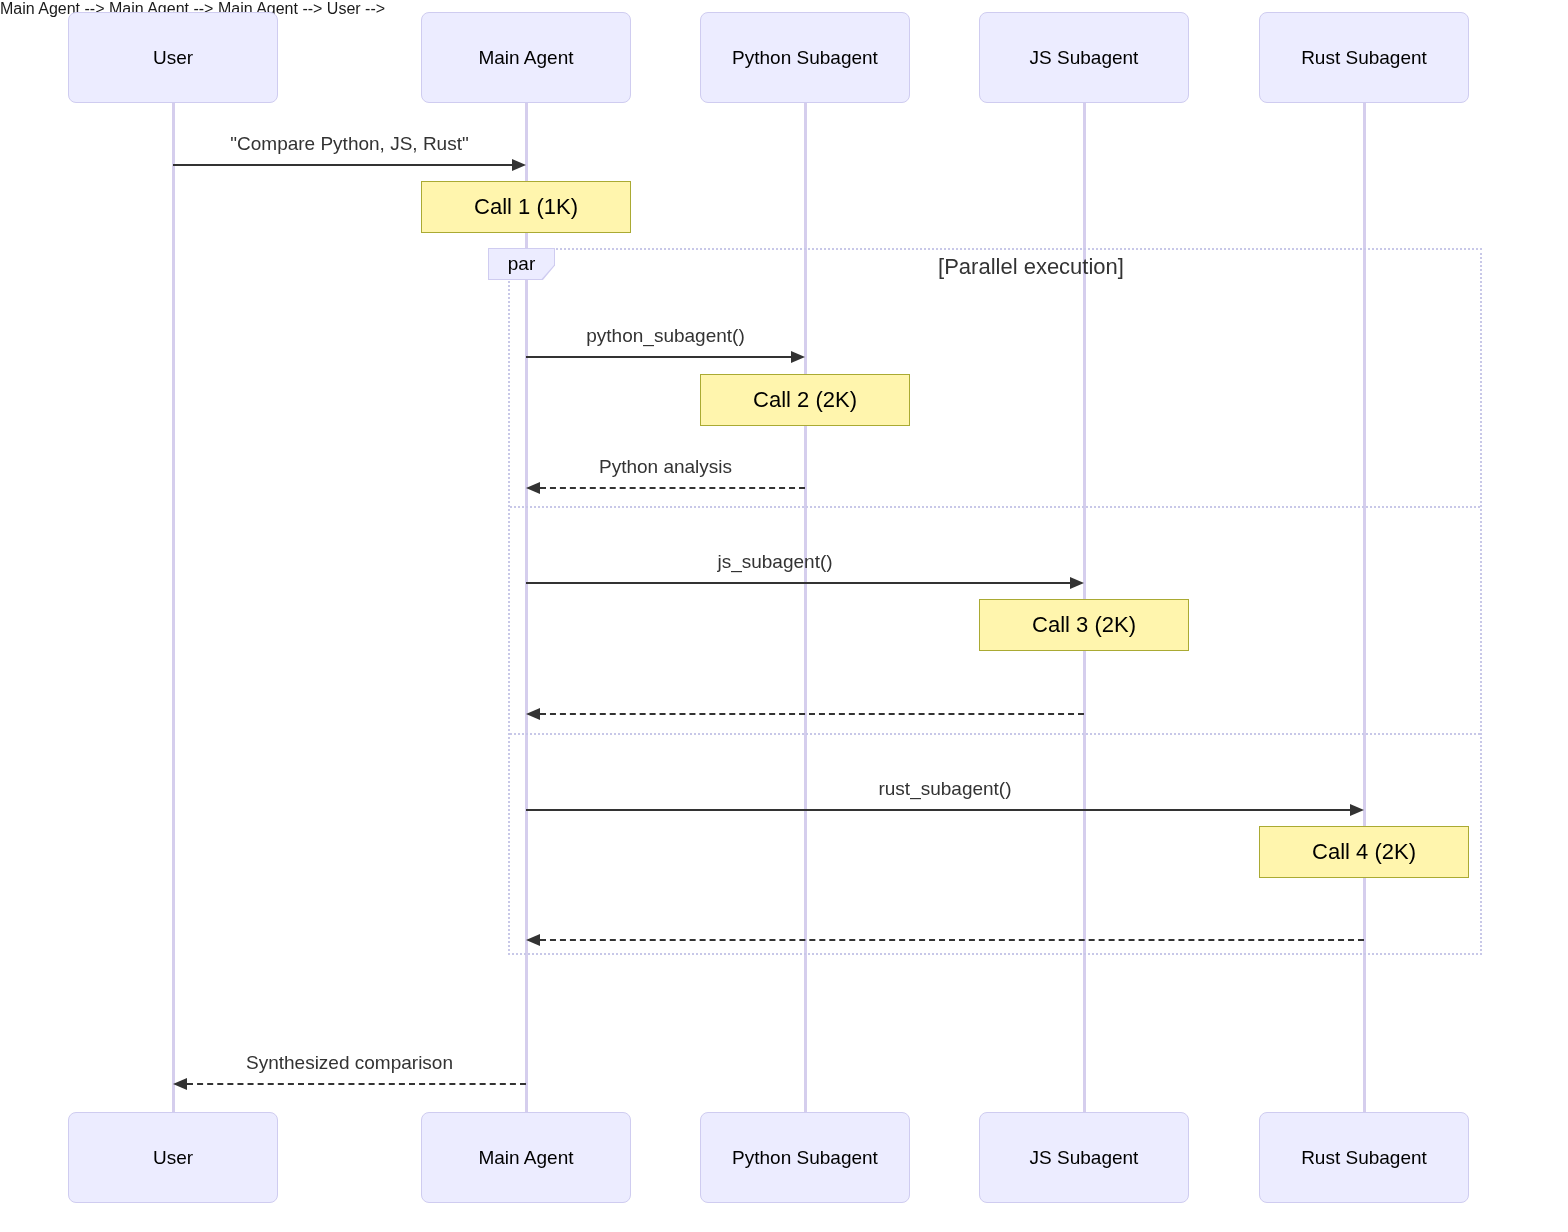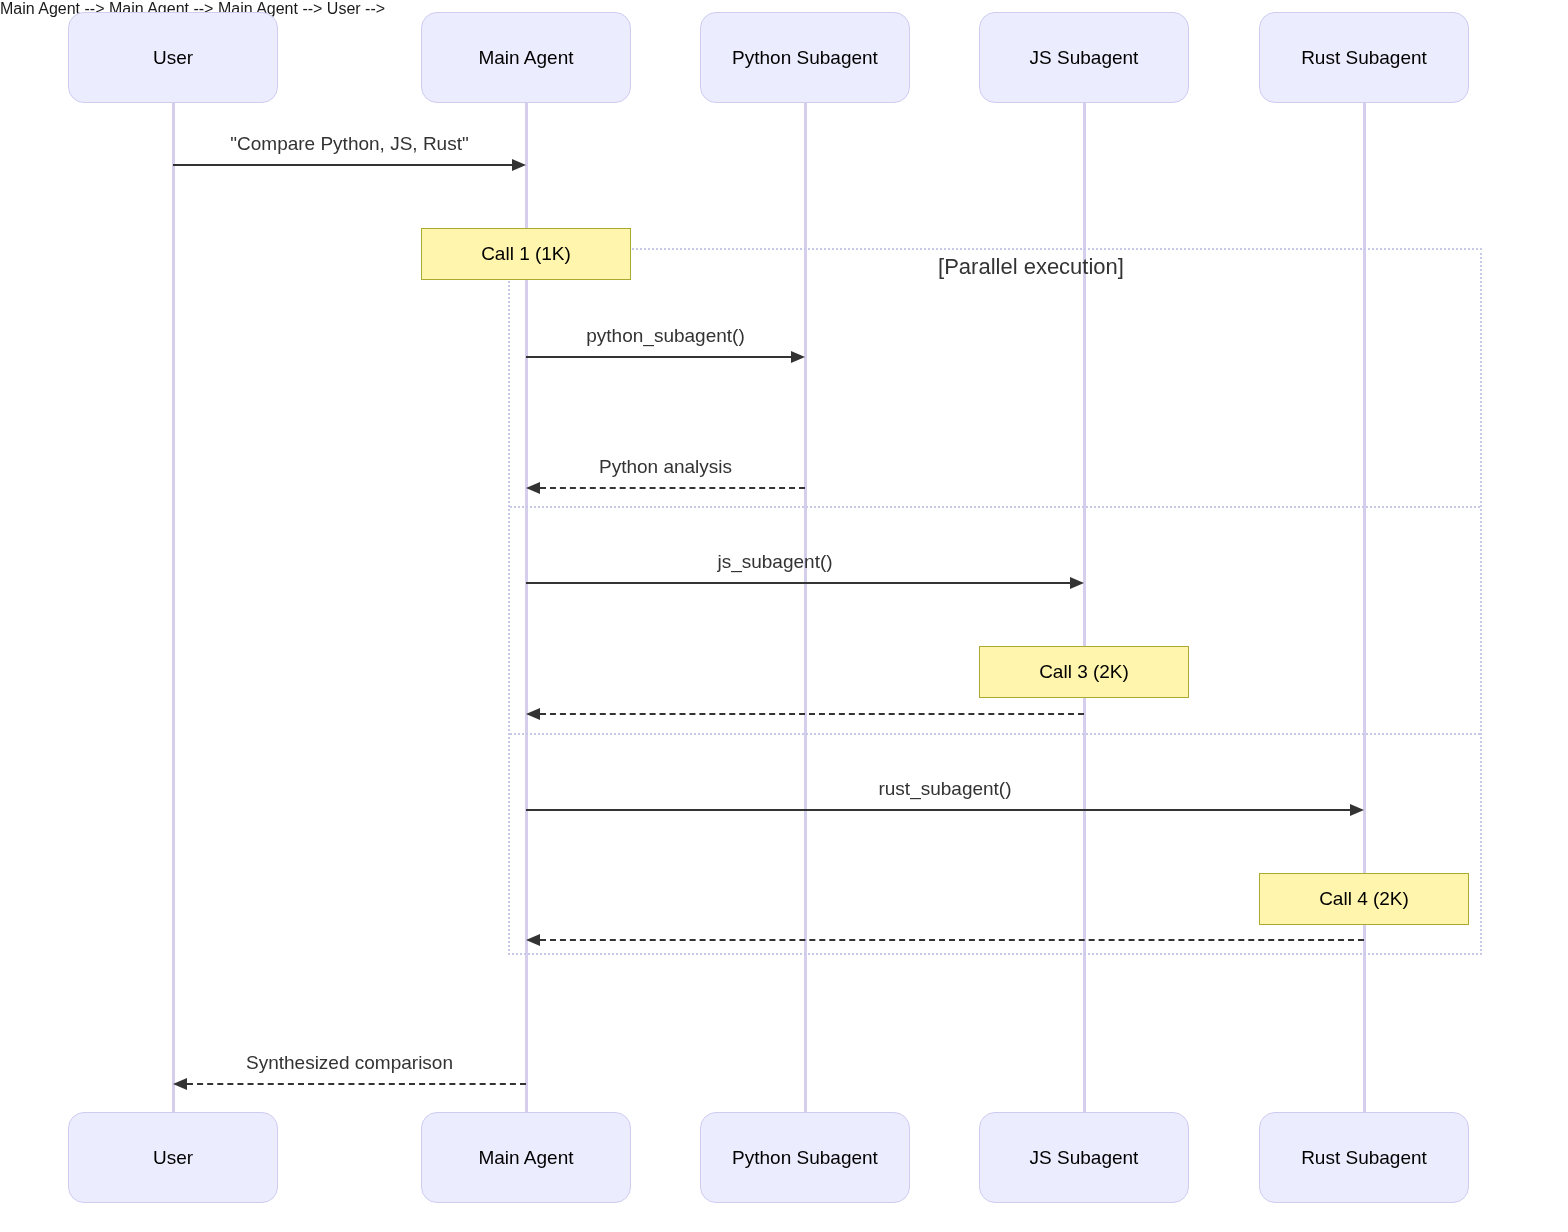--- a/index.html
+++ b/index.html
@@ -17,31 +17,31 @@
   html,body{background:#ffffff;}
   body{font-family:"Liberation Sans","DejaVu Sans",sans-serif;color:var(--text);}
   .diagram{position:relative;width:1568px;height:1232px;background:#ffffff;overflow:hidden;}
 
   .lifeline{position:absolute;top:103px;height:1009px;width:3px;background:var(--lifeline);}
 
   .actor{
     position:absolute;width:210px;height:91px;
     background:var(--actor-fill);
     border:1px solid var(--actor-border);
-    border-radius:16px;
+    border-radius:8px;
     display:flex;align-items:center;justify-content:center;
     font-size:19px;color:#000;
   }
 
   .note{
     position:absolute;width:210px;height:52px;
     background:var(--note-fill);
     border:1.5px solid var(--note-border);
     display:flex;align-items:center;justify-content:center;
-    font-size:19px;color:#000;margin-top:47px;
+    font-size:22px;color:#000;
   }
 
   .msg-label{
     position:absolute;height:26px;line-height:26px;
     text-align:center;font-size:19px;color:var(--msg-text);white-space:nowrap;
   }
   .msg-line{position:absolute;height:0;}
   .msg-line.solid{border-top:2px solid var(--arrow);}
   .msg-line.dashed{border-top:2px dashed var(--arrow);}
   .arrowhead{position:absolute;width:0;height:0;border-top:6px solid transparent;border-bottom:6px solid transparent;}
@@ -50,21 +50,21 @@
 
   .par-frame{
     position:absolute;left:508px;top:248px;width:974px;height:707px;
     border:2px dotted var(--frame-border);
   }
   .par-divider{
     position:absolute;left:510px;width:970px;height:0;
     border-top:2px dotted var(--frame-border);
   }
   .par-tab{
-    position:absolute;left:508px;top:248px;width:67px;height:32px;
+    position:absolute;left:488px;top:248px;width:67px;height:32px;
     background:var(--actor-border);
     clip-path:polygon(0 0,100% 0,100% 55%,82% 100%,0 100%);
   }
   .par-tab-inner{
     position:absolute;inset:1px;
     background:var(--actor-fill);
     clip-path:polygon(0 0,100% 0,100% 53%,81% 100%,0 100%);
     display:flex;align-items:center;justify-content:center;
     font-size:19px;color:#000;
   }
@@ -101,20 +101,21 @@
 
   
   <div class="note" style="left:421px;top:181px">Call 1 (1K)</div>
 
   
   <div class="msg-label" style="left:526px;top:323px;width:279px">python_subagent()</div>
   <div class="msg-line solid" style="left:526px;top:356px;width:265px"></div>
   <div class="arrowhead right" style="left:791px;top:351px"></div>
 
   
+  <div class="note" style="left:700px;top:374px">Call 2 (2K)</div>
 
    Main Agent --&gt;
   <div class="msg-label" style="left:526px;top:454px;width:279px">Python analysis</div>
   <div class="msg-line dashed" style="left:540px;top:487px;width:265px"></div>
   <div class="arrowhead left" style="left:526px;top:482px"></div>
 
   
   <div class="msg-label" style="left:496px;top:549px;width:558px">js_subagent()</div>
   <div class="msg-line solid" style="left:526px;top:582px;width:544px"></div>
   <div class="arrowhead right" style="left:1070px;top:577px"></div>

